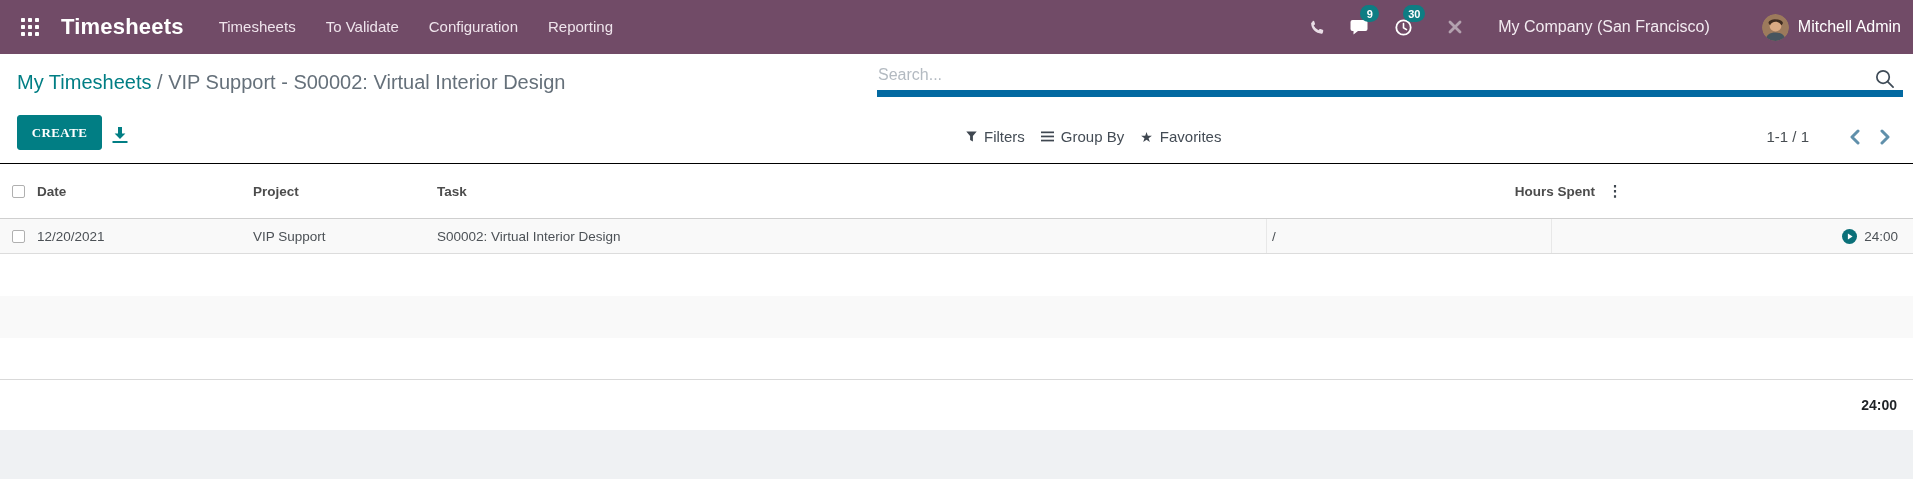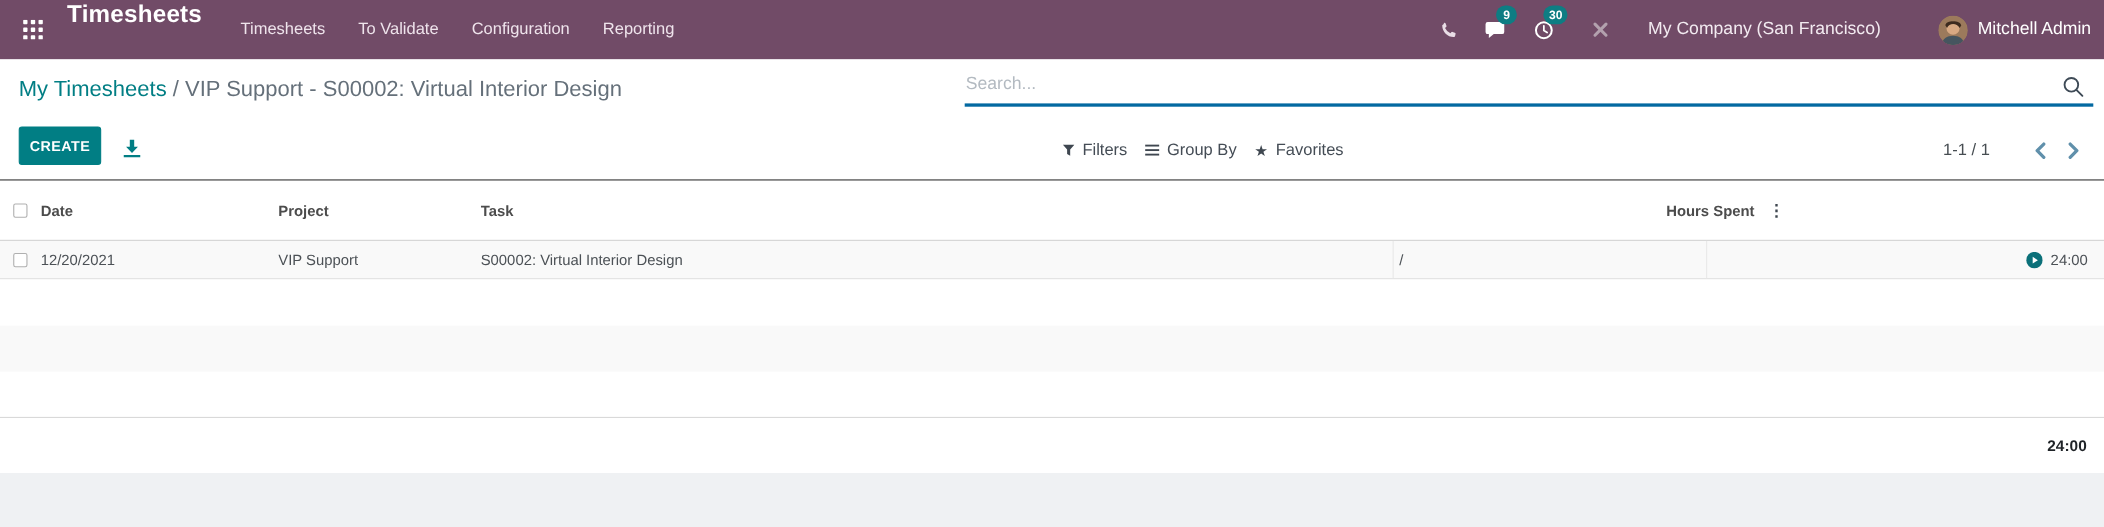--- a/index.html
+++ b/index.html
@@ -1,44 +1,44 @@
 <!DOCTYPE html>
 <html><head>
 <meta charset="utf-8">
 <style>
   * { box-sizing: border-box; margin: 0; padding: 0; }
   html,body { background:#fff; }
   body { font-family: "Liberation Sans", sans-serif; }
   .app { position:relative; width:1913px; height:479px; overflow:hidden; background:#fff; }
 
   
-  .navbar { height:54px; background:#714B67; display:flex; align-items:flex-start; color:#fff; padding:0 12px 0 13px; }
+  .navbar { height:54px; background:#714B67; display:flex; align-items:center; color:#fff; padding:0 12px 0 13px; }
   .apps-btn { width:34px; height:54px; display:flex; align-items:center; justify-content:center; cursor:pointer; }
   .brand { font-size:22px; font-weight:700; margin:0 20px 0 14px; letter-spacing:.2px; white-space:nowrap; }
   .nav-menu { display:flex; align-items:center; height:54px; }
   .menu-item { font-size:15px; color:#efe4ec; padding:0 15px; height:54px; line-height:54px; cursor:pointer; white-space:nowrap; }
   .systray { margin-left:auto; display:flex; align-items:center; }
   .tray-icon { position:relative; width:26px; height:54px; display:flex; align-items:center; justify-content:center; margin-left:17px; cursor:pointer; }
   .badge { position:absolute; top:5px; left:13px; min-width:19px; height:17px; padding:0 5px; background:#0e7d83; color:#fff; border-radius:9px; font-size:11px; font-weight:700; display:flex; align-items:center; justify-content:center; }
   .company { font-size:16px; color:#f3ebf1; margin-left:30px; white-space:nowrap; cursor:pointer; }
   .avatar { width:27px; height:27px; border-radius:50%; overflow:hidden; margin-left:52px; flex:none; cursor:pointer; }
   .username { font-size:16px; color:#fff; margin-left:9px; white-space:nowrap; cursor:pointer; }
 
   
   .cp1 { position:relative; height:56px; background:#fff; }
   .breadcrumb { position:absolute; left:17px; top:50%; transform:translateY(-50%); font-size:20px; color:#65707a; white-space:nowrap; }
   .breadcrumb .bc-link { color:#017e84; cursor:pointer; }
-  .search-box { position:absolute; left:877px; right:10px; top:6px; height:37px; border-bottom:3px solid #0369a1; }
+  .search-box { position:absolute; left:877px; right:10px; top:6px; height:37px; border-bottom:7px solid #0369a1; }
   .search-box input { width:100%; height:100%; border:none; outline:none; font-size:16px; color:#555; font-family:"Liberation Sans",sans-serif; background:transparent; padding:0 30px 0 1px; }
   .search-box input::placeholder { color:#b3bac1; }
   .search-glass { position:absolute; right:8px; top:8px; cursor:pointer; }
 
   
   .cp2 { position:relative; height:53px; background:#fff; }
-  .create-btn { position:absolute; left:17px; top:5px; width:75px; height:35px; background:#017e84; border:1px solid #017e84; border-radius:3px; color:#fff; font-size:13px; font-weight:700; letter-spacing:.4px; cursor:pointer; font-family:Liberation Sans, sans-serif; }
+  .create-btn { position:absolute; left:17px; top:5px; width:85px; height:35px; background:#017e84; border:1px solid #017e84; border-radius:3px; color:#fff; font-size:13px; font-weight:700; letter-spacing:.4px; cursor:pointer; font-family:Liberation Serif, serif; }
   .export-btn { position:absolute; left:111px; top:16px; cursor:pointer; background:none; border:none; }
   .search-opts { position:absolute; left:966px; top:0; height:53px; display:flex; align-items:center; gap:16px; }
   .opt-btn { display:flex; align-items:center; gap:7px; font-size:15px; color:#444c55; cursor:pointer; white-space:nowrap; }
   .opt-btn .star { font-size:14px; color:#3f4750; line-height:1; }
   .pager { position:absolute; right:12px; top:0; height:53px; display:flex; align-items:center; }
   .pager-text { font-size:15px; color:#474d52; margin-right:30px; white-space:nowrap; }
   .pager-btn { background:none; border:none; padding:0 9px; cursor:pointer; display:flex; align-items:center; }
 
   
   .lrow { display:flex; align-items:center; width:1913px; }

